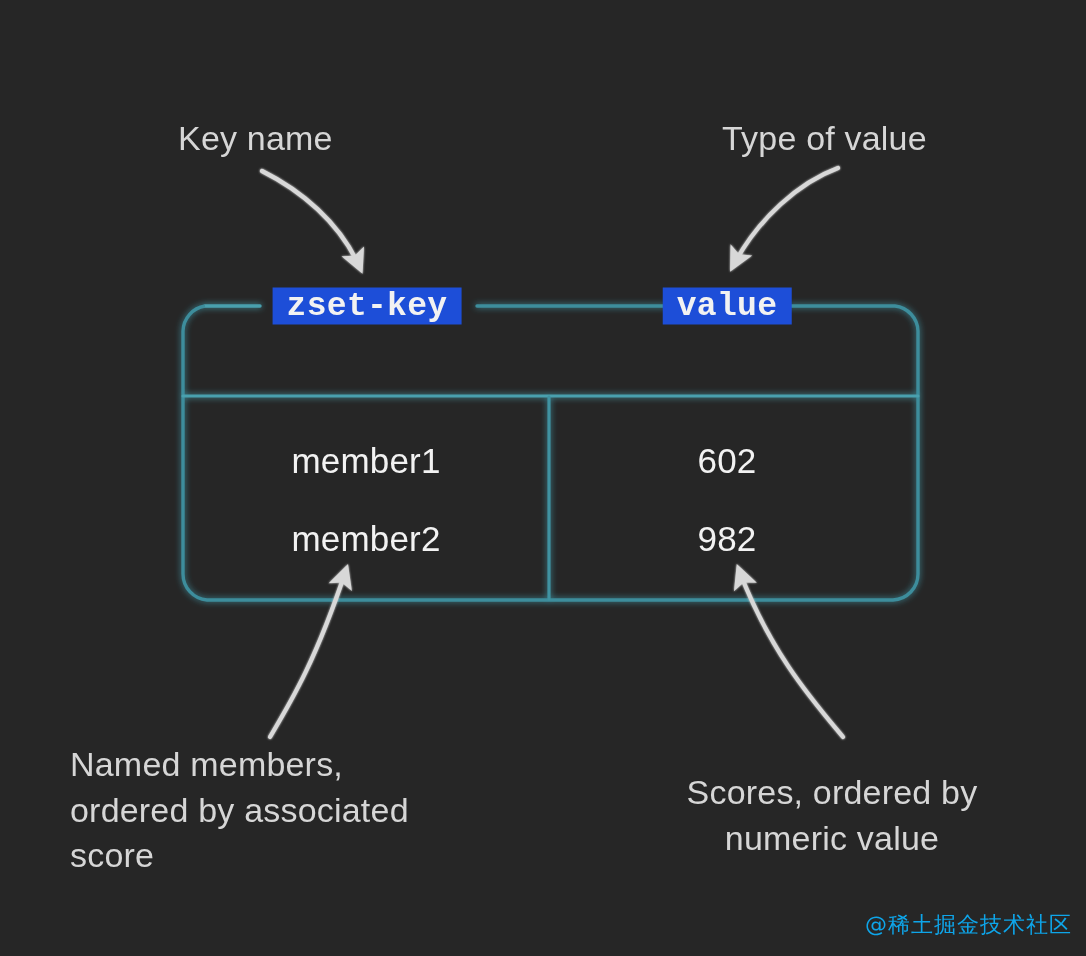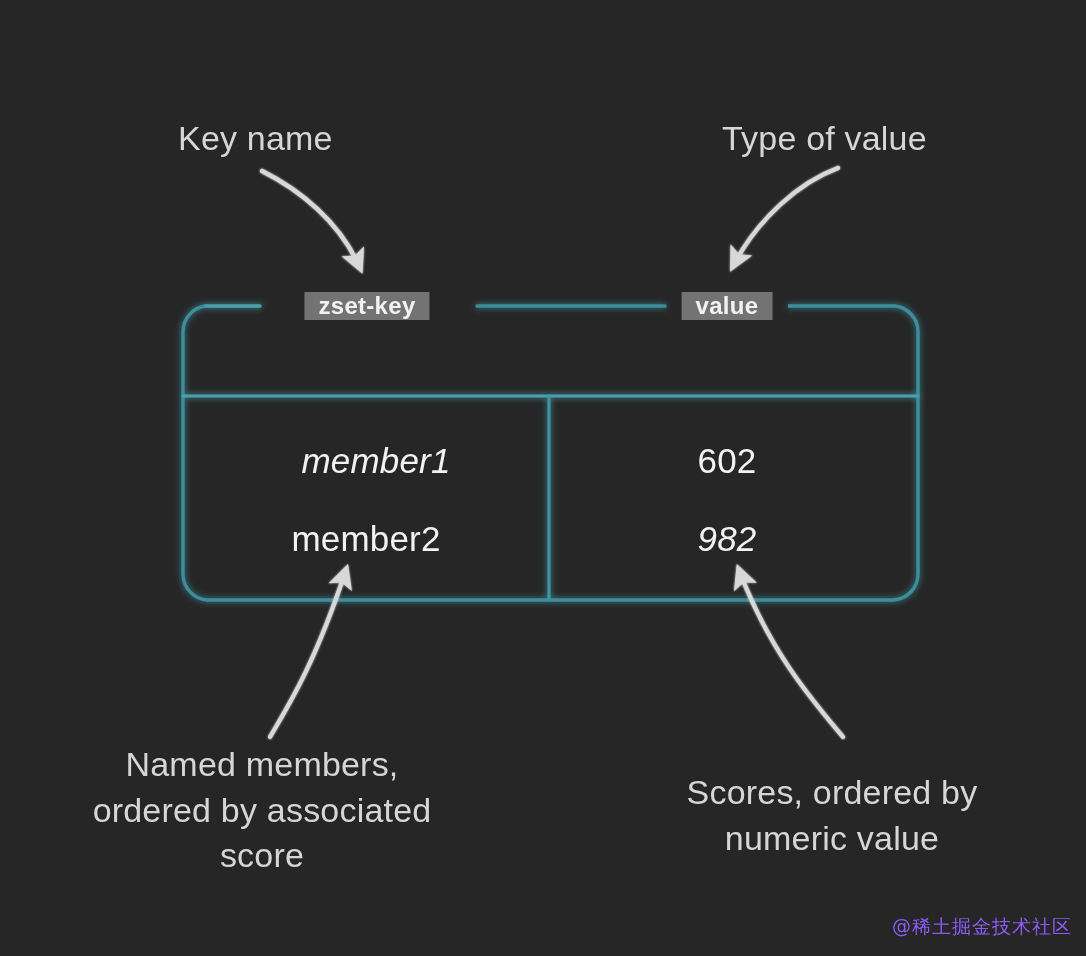--- a/index.html
+++ b/index.html
@@ -44,64 +44,65 @@
     white-space: nowrap;
     line-height: 1.34;
   }
   .annot.multi { white-space: normal; text-align: center; }
 
   #annot-key-name       { left: 178px; top: 116px; }
   #annot-type-of-value  { left: 722px; top: 116px; }
 
   #annot-named-members {
     left: 70px; top: 742px; width: 384px;
-    text-align: center;
+    text-align: left;
   }
   #annot-scores {
     left: 660px; top: 770px; width: 344px;
     text-align: center;
   }
 
   
   .frame-label {
     position: absolute;
     color: #f2f2f2;
-    font-size: 24px;
+    font-size: 33px;
     font-weight: 700;
     letter-spacing: 0.3px;
-    background: #737373;
+    background: #1d4ed8;
     padding: 0 14px;
     white-space: nowrap;
     transform: translate(-50%, -50%);
+    font-family: Liberation Mono, monospace;
   }
   #label-zset-key { left: 367px; top: 306px; }
   #label-zset     { left: 727px; top: 306px; }
 
   
   .cell {
     position: absolute;
     color: #f2f2f2;
     font-size: 35px;
     font-weight: 400;
     letter-spacing: 0.2px;
     white-space: nowrap;
     transform: translate(-50%, -50%);
   }
-  #cell-member-0 { left: 376px; top: 461px; font-style: italic; }
+  #cell-member-0 { left: 366px; top: 461px; }
   #cell-member-1 { left: 366px; top: 539px; text-align: center; }
   #cell-score-0  { left: 727px; top: 461px; }
-  #cell-score-1  { left: 727px; top: 539px; font-style: italic; }
+  #cell-score-1  { left: 727px; top: 539px; }
 
   
   #watermark {
     position: absolute;
     right: 14px;
     bottom: 16px;
-    color: #8b5cf6;
-    font-size: 19px;
+    color: #0ea5e9;
+    font-size: 22px;
     letter-spacing: 1px;
     white-space: nowrap;
     font-family: "DejaVu Sans", sans-serif;
     margin-left: 32px;
   }
 </style>
 </head>
 <body>
 
 <div id="stage">

